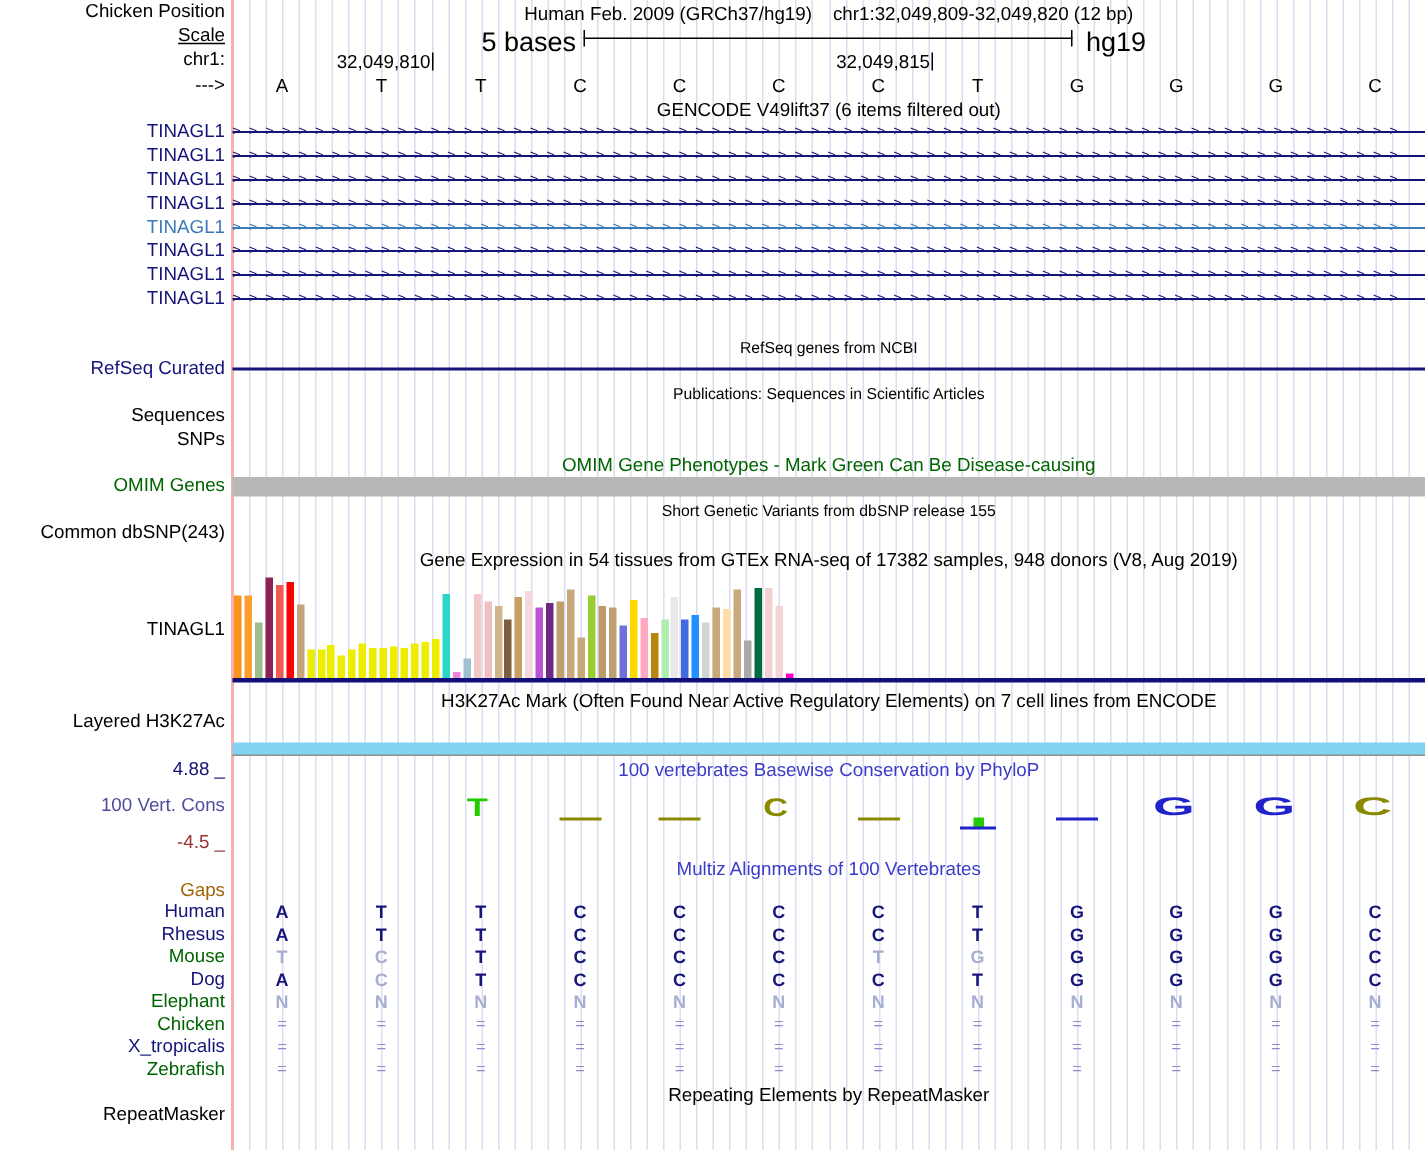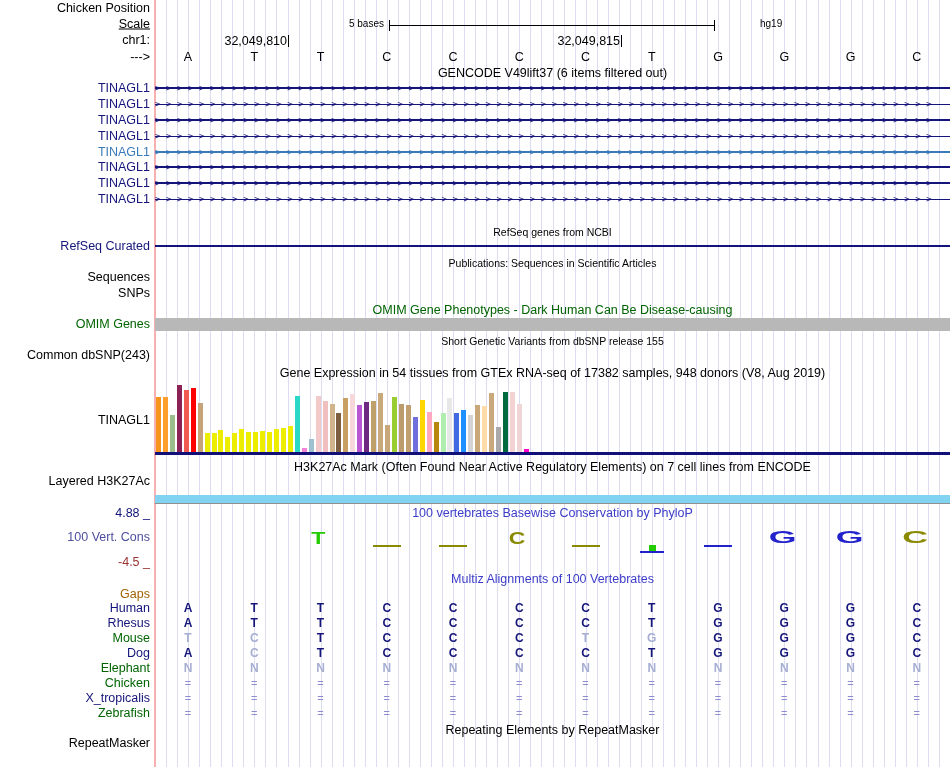--- a/index.html
+++ b/index.html
@@ -6,21 +6,21 @@
   .browser{position:relative;width:950px;height:767px;background:#fff;overflow:hidden;
            font-family:"Liberation Sans",sans-serif;}
   .gl{position:absolute;top:0;bottom:0;width:1px;background:#dcdcf2;}
   .pink-border{position:absolute;left:154px;top:0;bottom:0;width:2px;background:#f8afaf;}
   .lbl{position:absolute;right:800px;white-space:nowrap;font-size:12.5px;line-height:13px;
        text-align:right;transform:translateY(-50%);}
   .title{position:absolute;left:155px;width:795px;text-align:center;white-space:nowrap;
          transform:translateY(-50%);}
   .hdr1{position:absolute;left:155px;width:795px;top:2px;display:flex;justify-content:center;
         gap:14px;font-size:12.5px;color:#000;}
-  .scale-text{position:absolute;font-size:10px;color:#000;top:18px;white-space:nowrap;margin-left:36px;}
+  .scale-text{position:absolute;font-size:18px;color:#000;top:18px;white-space:nowrap;}
   .scale-bar{position:absolute;top:25px;height:1px;background:#000;}
   .scale-tick{position:absolute;width:1px;height:11px;top:20px;background:#000;}
   .coord{position:absolute;top:34px;font-size:12.5px;color:#000;white-space:nowrap;}
   .coord-tick{position:absolute;top:35px;width:1px;height:12px;background:#000;}
   .base{position:absolute;width:66px;text-align:center;font-size:12.5px;color:#000;}
   .generow{position:absolute;left:155px;width:795px;height:12px;overflow:hidden;
            font-family:"DejaVu Sans Mono",monospace;font-size:9px;line-height:12px;
            letter-spacing:5.6px;white-space:nowrap;transform:translateY(-50%);}
   .refseq-line{position:absolute;left:155px;width:795px;height:2px;background:#14147a;top:245px;}
   .omim-bar{position:absolute;left:155px;width:795px;height:13px;background:#b8b8b8;top:318px;}
@@ -106,20 +106,24 @@
       <div class="gl" style="left: 872.73px;"></div>
       <div class="gl" style="left: 883.772px;"></div>
       <div class="gl" style="left: 894.814px;"></div>
       <div class="gl" style="left: 905.856px;"></div>
       <div class="gl" style="left: 916.898px;"></div>
       <div class="gl" style="left: 927.94px;"></div>
       <div class="gl" style="left: 938.982px;"></div>
     </div>
   <div class="pink-border"></div>
 
+  <div class="hdr1">
+    <span>Human Feb. 2009 (GRCh37/hg19)</span>
+    <span>chr1:32,049,809-32,049,820 (12 bp)</span>
+  </div>
 
   <span class="scale-text" style="right:566px">5 bases</span>
   <div class="scale-bar" style="left:389px;width:326px"></div>
   <div class="scale-tick" style="left:389px"></div>
   <div class="scale-tick" style="left:714px"></div>
   <span class="scale-text" style="left:724px">hg19</span>
 
   <span class="coord" style="right:663px">32,049,810</span>
   <div class="coord-tick" style="left:288px"></div>
   <span class="coord" style="right:330px">32,049,815</span>
@@ -170,21 +174,21 @@
       <div class="lbl" style="top: 668px; color: rgb(0, 100, 0);">Elephant</div>
       <div class="lbl" style="top: 683px; color: rgb(0, 100, 0);">Chicken</div>
       <div class="lbl" style="top: 698px; color: rgb(20, 20, 122);">X_tropicalis</div>
       <div class="lbl" style="top: 713px; color: rgb(0, 100, 0);">Zebrafish</div>
       <div class="lbl" style="top: 743px; color: rgb(0, 0, 0);">RepeatMasker</div>
     </div>
   <div id="titles">
       <div class="title" style="top: 73px; color: rgb(0, 0, 0); font-size: 12.5px;">GENCODE V49lift37 (6 items filtered out)</div>
       <div class="title" style="top: 232px; color: rgb(0, 0, 0); font-size: 10.5px;">RefSeq genes from NCBI</div>
       <div class="title" style="top: 263px; color: rgb(0, 0, 0); font-size: 10.5px;">Publications: Sequences in Scientific Articles</div>
-      <div class="title" style="top: 310px; color: rgb(0, 100, 0); font-size: 12.5px;">OMIM Gene Phenotypes - Dark Human Can Be Disease-causing</div>
+      <div class="title" style="top: 310px; color: rgb(0, 100, 0); font-size: 12.5px;">OMIM Gene Phenotypes - Mark Green Can Be Disease-causing</div>
       <div class="title" style="top: 341px; color: rgb(0, 0, 0); font-size: 10.5px;">Short Genetic Variants from dbSNP release 155</div>
       <div class="title" style="top: 373px; color: rgb(0, 0, 0); font-size: 12.5px;">Gene Expression in 54 tissues from GTEx RNA-seq of 17382 samples, 948 donors (V8, Aug 2019)</div>
       <div class="title" style="top: 467px; color: rgb(0, 0, 0); font-size: 12.5px;">H3K27Ac Mark (Often Found Near Active Regulatory Elements) on 7 cell lines from ENCODE</div>
       <div class="title" style="top: 513px; color: rgb(60, 60, 200); font-size: 12.5px;">100 vertebrates Basewise Conservation by PhyloP</div>
       <div class="title" style="top: 579px; color: rgb(60, 60, 200); font-size: 12.5px;">Multiz Alignments of 100 Vertebrates</div>
       <div class="title" style="top: 730px; color: rgb(0, 0, 0); font-size: 12.5px;">Repeating Elements by RepeatMasker</div>
     </div>
   <div id="generows">
       <div class="generow" style="top: 88px; color: rgb(20, 20, 122); background: linear-gradient(transparent 5.5px, rgb(20, 20, 122) 5.5px, rgb(20, 20, 122) 7px, transparent 7px);">&gt;&gt;&gt;&gt;&gt;&gt;&gt;&gt;&gt;&gt;&gt;&gt;&gt;&gt;&gt;&gt;&gt;&gt;&gt;&gt;&gt;&gt;&gt;&gt;&gt;&gt;&gt;&gt;&gt;&gt;&gt;&gt;&gt;&gt;&gt;&gt;&gt;&gt;&gt;&gt;&gt;&gt;&gt;&gt;&gt;&gt;&gt;&gt;&gt;&gt;&gt;&gt;&gt;&gt;&gt;&gt;&gt;&gt;&gt;&gt;&gt;&gt;&gt;&gt;&gt;&gt;&gt;&gt;&gt;&gt;&gt;</div>
       <div class="generow" style="top: 104px; color: rgb(20, 20, 122); background: linear-gradient(transparent 5.5px, rgb(20, 20, 122) 5.5px, rgb(20, 20, 122) 7px, transparent 7px);">&gt;&gt;&gt;&gt;&gt;&gt;&gt;&gt;&gt;&gt;&gt;&gt;&gt;&gt;&gt;&gt;&gt;&gt;&gt;&gt;&gt;&gt;&gt;&gt;&gt;&gt;&gt;&gt;&gt;&gt;&gt;&gt;&gt;&gt;&gt;&gt;&gt;&gt;&gt;&gt;&gt;&gt;&gt;&gt;&gt;&gt;&gt;&gt;&gt;&gt;&gt;&gt;&gt;&gt;&gt;&gt;&gt;&gt;&gt;&gt;&gt;&gt;&gt;&gt;&gt;&gt;&gt;&gt;&gt;&gt;&gt;</div>

